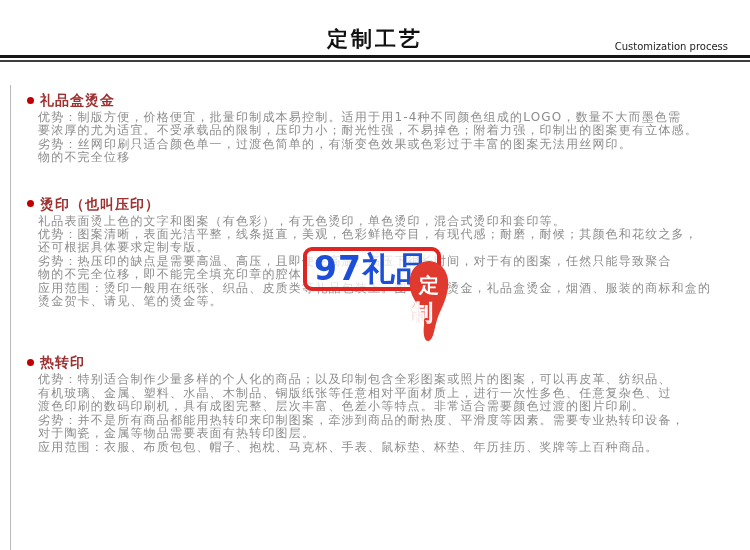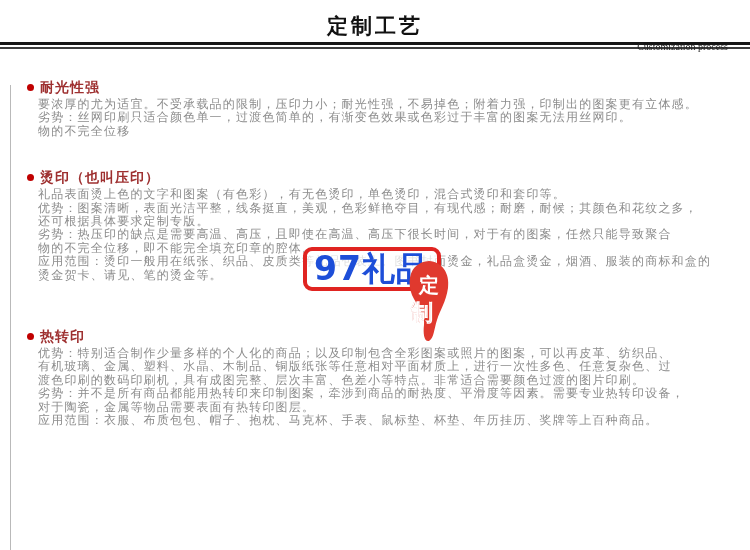--- a/index.html
+++ b/index.html
@@ -4,21 +4,21 @@
 <style>
   html,body{margin:0;padding:0;background:#fff;}
   .page{
     position:relative;
     width:750px;height:550px;
     background:#fff;
     overflow:hidden;
     font-family:"DejaVu Sans", sans-serif;
   }
   
-  .header{position:relative;padding-top:14px;font-family:Liberation Serif, serif;}
+  .header{position:relative;padding-top:27px;}
   .header-title{
     text-align:center;
     font-size:21px;
     font-weight:bold;
     color:#111;
     letter-spacing:3px;
     line-height:24px;
   }
   .header-subtitle{
     position:absolute;
@@ -94,23 +94,24 @@
     <div class="rule-thin"></div>
   </div>
 
   <div class="left-line"></div>
 
   <div class="content">
 
     <div class="section s1">
       <div class="sec-head">
         <span class="bullet"></span>
-        <span class="sec-title">耐光性强</span>
+        <span class="sec-title">礼品盒烫金</span>
       </div>
       <div class="sec-body">
+        <div class="line">优势：制版方便，价格便宜，批量印制成本易控制。适用于用1-4种不同颜色组成的LOGO，数量不大而墨色需</div>
         <div class="line">要浓厚的尤为适宜。不受承载品的限制，压印力小；耐光性强，不易掉色；附着力强，印制出的图案更有立体感。</div>
         <div class="line">劣势：丝网印刷只适合颜色单一，过渡色简单的，有渐变色效果或色彩过于丰富的图案无法用丝网印。</div>
         <div class="line">物的不完全位移</div>
       </div>
     </div>
 
     <div class="section s2">
       <div class="sec-head">
         <span class="bullet"></span>
         <span class="sec-title">烫印（也叫压印）</span>

